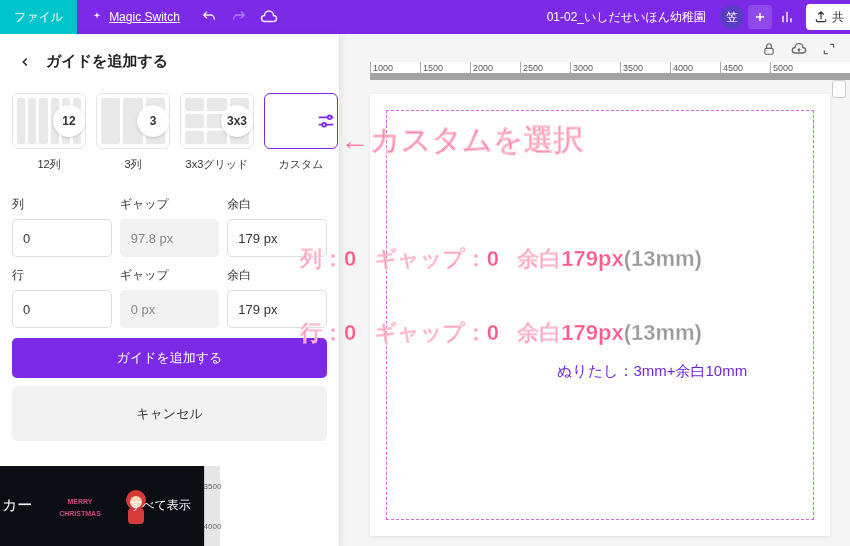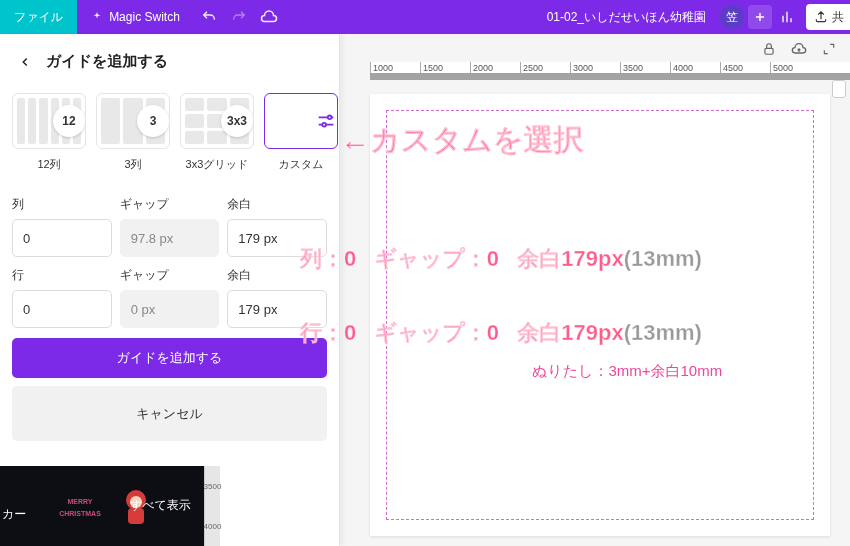--- a/index.html
+++ b/index.html
@@ -1,21 +1,21 @@
 <!DOCTYPE html>
 <html><head>
 <meta charset="utf-8">
 <style>
 * { margin: 0; padding: 0; box-sizing: border-box; font-family: -apple-system, BlinkMacSystemFont, "Segoe UI", sans-serif; }
 body { width: 850px; height: 546px; overflow: hidden; position: relative; background: #fff; }
 
 
 .topbar { height: 34px; background: linear-gradient(90deg, #00c4cc 0%, #00c4cc 8%, #7d2ae8 8%, #7d2ae8 100%); display: flex; align-items: center; color: #fff; font-size: 12px; }
 .file-btn { background: #00c4cc; height: 100%; padding: 0 14px; display: flex; align-items: center; font-weight: 500; }
-.magic { display: flex; align-items: center; gap: 6px; padding: 0 14px; }
+.magic { display: flex; align-items: center; gap: 6px; padding: 0 14px; text-decoration: underline; }
 .tb-icon { width: 30px; height: 34px; display: flex; align-items: center; justify-content: center; color: #fff; opacity: .9; }
 .tb-spacer { flex: 1; }
 .doc-title { padding: 0 10px; font-size: 12px; }
 .avatar { width: 24px; height: 24px; border-radius: 50%; background: #5b3cc4; display: flex; align-items: center; justify-content: center; font-size: 12px; margin: 0 4px; }
 .plus-badge { width: 24px; height: 24px; border-radius: 4px; background: rgba(255,255,255,.15); display: flex; align-items: center; justify-content: center; }
 .tb-right-icon { width: 30px; height: 34px; display: flex; align-items: center; justify-content: center; }
 .share-btn { background: #fff; color: #333; height: 26px; padding: 0 6px 0 8px; border-radius: 4px 0 0 4px; display: flex; align-items: center; gap: 4px; margin-left: 4px; font-size: 12px; }
 
 
 .panel { position: absolute; left: 0; top: 34px; width: 340px; bottom: 0; background: #fff; border-right: 1px solid #e5e5e5; box-shadow: 3px 0 6px rgba(0,0,0,.05); z-index: 2; }
@@ -40,38 +40,38 @@
 .finput { width: 100%; height: 38px; border: 1px solid #dcdcdc; border-radius: 5px; padding: 0 10px; font-size: 13px; color: #333; background: #fff; }
 .finput.grey { background: #f1f1f1; border-color: #f1f1f1; color: #888; }
 
 .actions { padding: 10px 12px; }
 .btn-primary { width: 100%; height: 40px; background: #7d2ae8; color: #fff; border: none; border-radius: 5px; font-size: 13px; cursor: pointer; }
 .btn-cancel { width: 100%; height: 55px; background: #f1f1f1; color: #333; border: none; border-radius: 5px; font-size: 13px; cursor: pointer; margin-top: 8px; }
 
 .asset-strip { position: absolute; left: 0; bottom: 0; width: 220px; height: 80px; background: #0d0d14; color: #fff; display: flex; align-items: center; }
 .strip-img { flex: 1; height: 100%; display: flex; align-items: center; justify-content: center; gap: 8px; }
 .strip-ruler { width: 16px; height: 80px; background: #e6e6e6; border-left: 1px solid #ccc; color: #666; font-size: 8px; display: flex; flex-direction: column; justify-content: space-around; align-items: center; }
-.strip-label-l { position: absolute; left: 2px; top: 40px; font-size: 12px; color: #fff; }
+.strip-label-l { position: absolute; left: 2px; top: 30px; font-size: 15px; color: #fff; }
 .strip-label-r { position: absolute; left: 130px; top: 31px; font-size: 12px; color: #fff; }
 
 
 .canvas { position: absolute; left: 340px; right: 0; top: 34px; bottom: 0; background: #f5f5f5; }
 .ruler-h { position: absolute; top: 28px; left: 30px; right: 0; height: 18px; background: #fff; border-bottom: 7px solid #a3a3a3; display: flex; font-size: 9px; color: #555; overflow: hidden; }
 .ruler-h div { width: 50px; border-left: 1px solid #aaa; padding-left: 2px; display: flex; align-items: center; }
 .canvas-tools { position: absolute; top: 4px; right: 10px; display: flex; gap: 8px; color: #666; }
 .ct { width: 22px; height: 22px; display: flex; align-items: center; justify-content: center; cursor: pointer; }
 .page { position: absolute; top: 60px; left: 30px; right: 20px; bottom: 10px; background: #fff; box-shadow: 0 1px 3px rgba(0,0,0,.1); }
 .guide-box { position: absolute; inset: 16px; border: 1px dashed #d46bd4; }
 .small-box { position: absolute; right: 4px; top: 46px; width: 14px; height: 18px; border: 1px solid #ccc; border-radius: 3px; background: #fff; }
 
 
 .ann { position: absolute; font-weight: 700; font-size: 22px; color: #ff5c8a; white-space: nowrap; z-index: 3; -webkit-text-stroke: 0.5px rgba(255,255,255,.6); }
 .ann.arrow { font-size: 30px; }
 .ann .grey { color: #999; }
-.ann-sub { position: absolute; font-size: 15px; color: #ec4899; z-index: 3; }
+.ann-sub { position: absolute; font-size: 15px; color: #6d28d9; z-index: 3; margin-left: 25px; }
 
 svg { display: block; }
 </style>
 </head>
 <body>
 
 <div class="topbar">
   <div class="file-btn">ファイル</div>
   <div class="magic">
     <svg width="12" height="12" viewBox="0 0 24 24" fill="#fff">

